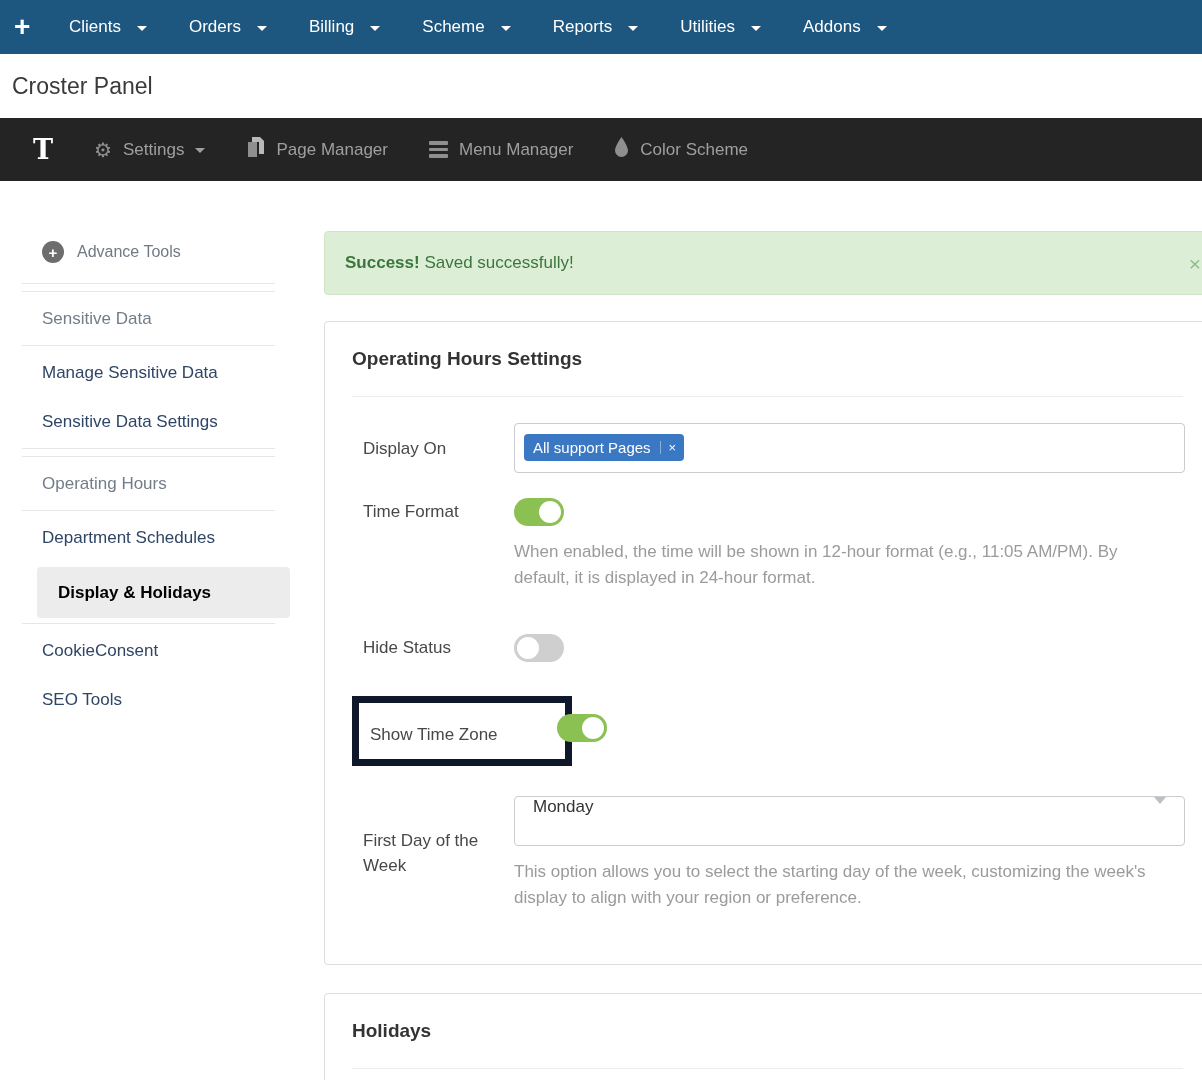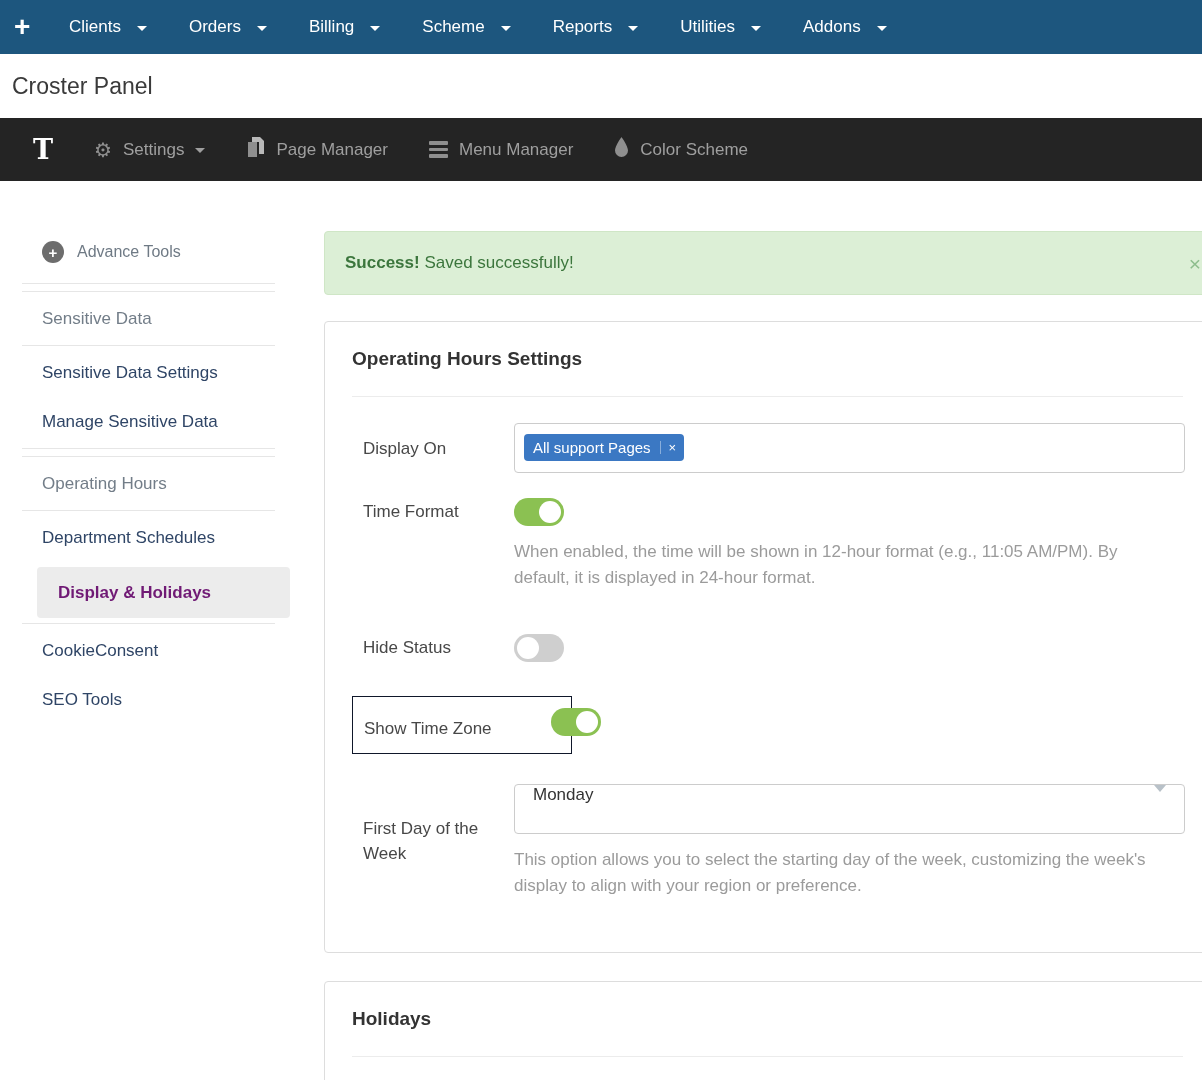--- a/index.html
+++ b/index.html
@@ -35,21 +35,21 @@
 
   
   .sb-row { font-size:17px; padding:13px 0 13px 20px; display:block; text-decoration:none; line-height:23px; }
   .sb-tools { display:flex; align-items:center; gap:13px; color:#6f7a85; padding:10px 0 18px 20px; cursor:pointer; }
   .plus-circle { width:22px; height:22px; border-radius:50%; background:#6d6d6d; color:#fff;
     display:inline-flex; align-items:center; justify-content:center; font-size:15px; font-weight:700; line-height:1; }
   .sb-head { color:#727d88; }
   .sb-link { color:#2f4566; cursor:pointer; }
   .sb-divider { border-top:1px solid #e6e6e6; width:253px; margin:2px 0; }
   .sb-divider.dbl { margin-top:7px; }
-  .sb-active { background:#ececec; border-radius:4px; color:#701a75; font-weight:700;
+  .sb-active { background:#ececec; border-radius:4px; color:#000000; font-weight:700;
     margin:5px 0 5px 15px; padding:14px 0 14px 21px; width:253px; cursor:pointer; font-size:17px; line-height:23px; }
 
   
   .alert-success { position:relative; background:#dcefd6; border:1px solid #cfe6c6; border-radius:4px;
     color:#3c763d; padding:21px 20px; font-size:17px; margin-bottom:26px; }
   .alert-success b { font-weight:700; }
   .alert-close { position:absolute; right:9px; top:50%; transform:translateY(-50%);
     color:#8dbd8d; font-size:21px; cursor:pointer; line-height:1; }
 
   
@@ -74,21 +74,21 @@
   .row-time { margin-top:25px; }
   .row-hide { margin-top:44px; }
   .toggle { width:50px; height:28px; border-radius:14px; position:relative; cursor:pointer; display:inline-block; }
   .toggle .knob { position:absolute; top:3px; width:22px; height:22px; border-radius:50%; background:#fff; }
   .toggle.on { background:#8bc152; }
   .toggle.on .knob { right:3px; }
   .toggle.off { background:#cfcfcf; }
   .toggle.off .knob { left:3px; }
   .helper { color:#9b9b9b; font-size:17px; line-height:25.5px; margin-top:9px; max-width:632px; }
 
-  .focus-box { border:1px solid #0f172a; width:220px; margin-top:30px; padding:9px 0 12px 0;gap:36px; }
+  .focus-box { border:7px solid #0f172a; width:220px; margin-top:30px; padding:9px 0 12px 0;gap:36px; }
   .focus-box .form-label { line-height:25px; padding-top:10px; }
 
   .row-firstday { margin-top:30px; }
   .select-box { width:671px; height:50px; border:1px solid #ccc; border-radius:4px;
     display:flex; justify-content:space-between; padding:0 18px;
     font-size:17px; color:#333; cursor:pointer; }
   .select-caret { width:0; height:0; border-left:6px solid transparent; border-right:6px solid transparent;
     border-top:7px solid #b8c1c8; }
 
   .card-holidays { padding-bottom:120px; }
@@ -165,22 +165,22 @@
 
   <div class="sidebar">
     <div class="sb-tools">
       <span class="plus-circle">+</span>
       <span>Advance Tools</span>
     </div>
     <div class="sb-divider"></div>
     <div class="sb-divider dbl"></div>
     <div class="sb-row sb-head">Sensitive Data</div>
     <div class="sb-divider"></div>
+    <a class="sb-row sb-link">Manage Sensitive Data</a>
     <a class="sb-row sb-link">Sensitive Data Settings</a>
-    <a class="sb-row sb-link">Manage Sensitive Data</a>
     <div class="sb-divider"></div>
     <div class="sb-divider dbl"></div>
     <div class="sb-row sb-head">Operating Hours</div>
     <div class="sb-divider"></div>
     <a class="sb-row sb-link">Department Schedules</a>
     <a class="sb-active" style="display:block;">Display &amp; Holidays</a>
     <div class="sb-divider"></div>
     <a class="sb-row sb-link">CookieConsent</a>
     <a class="sb-row sb-link">SEO Tools</a>
   </div>

